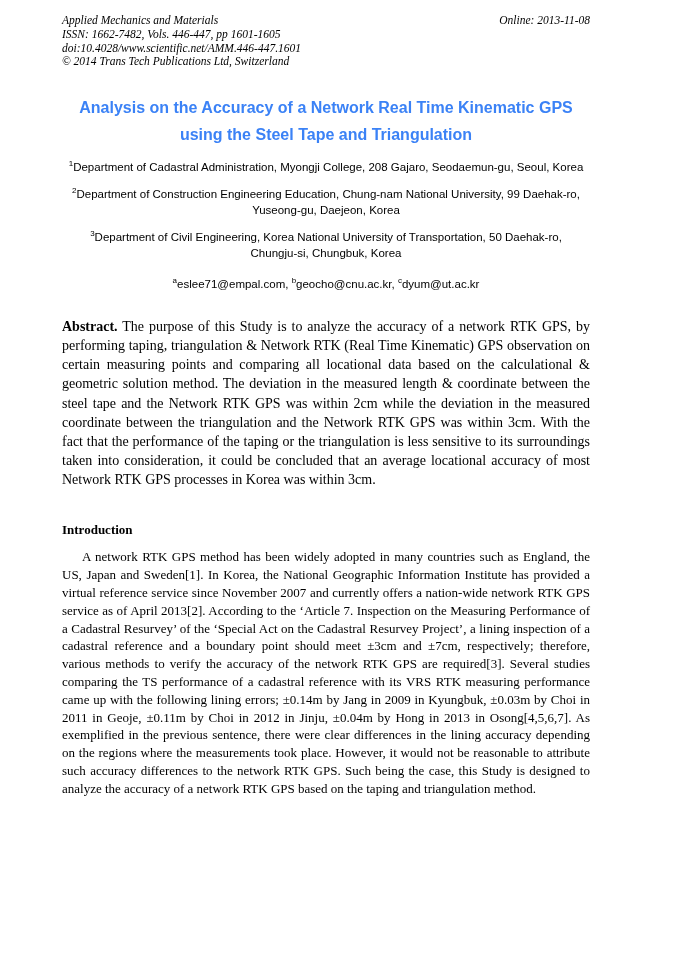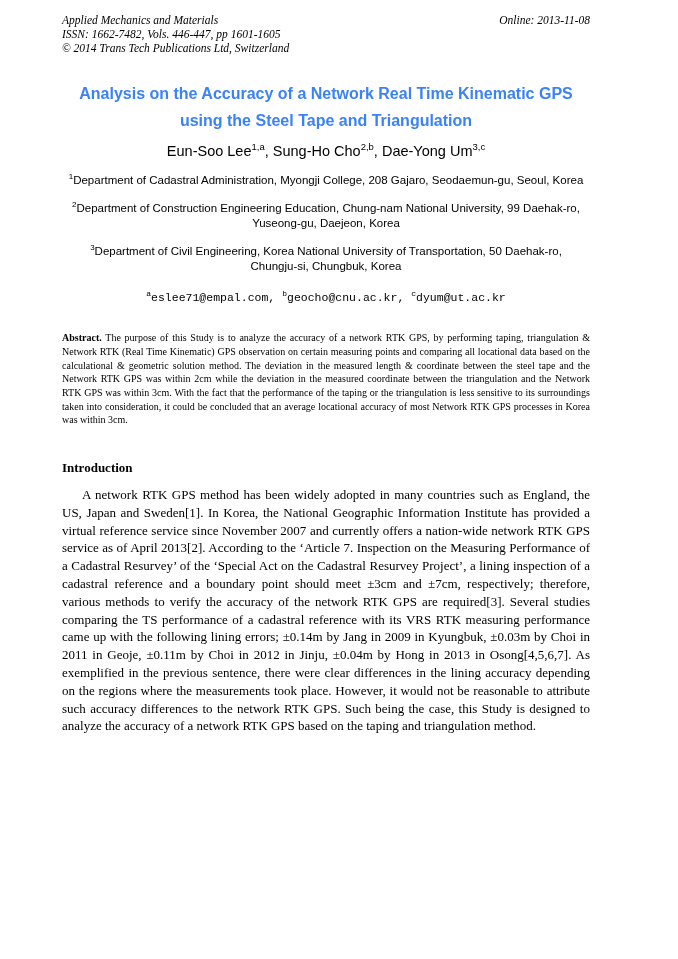--- a/index.html
+++ b/index.html
@@ -50,40 +50,40 @@
     text-align: center;
     font-family: "Liberation Sans", sans-serif;
     font-size: 11.5px;
     line-height: 1.35;
     padding: 0 6px;
   }
   .affil sup { font-size: 8px; }
   .emails {
     margin-top: 15px;
     text-align: center;
-    font-family: Liberation Mono, monospace;
+    font-family: Liberation Sans, sans-serif;
     font-size: 11.5px;
   }
   .emails sup { font-size: 8px; }
 
   
   .keywords {
     margin-top: 40px;
     font-family: "Liberation Sans", sans-serif;
     font-size: 12px;
     line-height: 1.4;
     text-align: justify;
   }
   .keywords b { font-weight: bold; }
 
   
   .abstract {
     margin-top: 27px;
     font-family: "Liberation Serif", serif;
-    font-size: 10px;
+    font-size: 14px;
     line-height: 1.37;
     text-align: justify;
   }
   .abstract b { font-weight: bold; }
 
   
   .section-heading {
     margin-top: 33px;
     font-family: "Liberation Serif", serif;
     font-size: 13px;
@@ -100,28 +100,28 @@
 </style>
 </head>
 <body>
 
 <div class="page">
 
   <div class="header-row">
     <div class="header-left">
       <div>Applied Mechanics and Materials</div>
       <div>ISSN: 1662-7482, Vols. 446-447, pp 1601-1605</div>
+      <div>doi:10.4028/www.scientific.net/AMM.446-447.1601</div>
       <div>© 2014 Trans Tech Publications Ltd, Switzerland</div>
     </div>
     <div class="header-right">Online: 2013-11-08</div>
   </div>
 
   <h1 class="title"><span>Analysis on the Accuracy of a Network Real Time Kinematic GPS</span><br><span>using the Steel Tape and Triangulation</span></h1>
 
-  <div class="authors"><span><span>Eun-Soo Lee</span><sup>1,a</sup><span>, </span></span><span><span>Sung-Ho Cho</span><sup>2,b</sup><span>, </span></span><span><span>Dae-Yong Um</span><sup>3,c</sup></span></div>
 
   <div class="affil"><sup>1</sup><span>Department of Cadastral Administration, Myongji College, 208 Gajaro, Seodaemun-gu, Seoul, Korea</span></div>
 
   <div class="affil"><sup>2</sup><span>Department of Construction Engineering Education, Chung-nam National University, 99 Daehak-ro, Yuseong-gu, Daejeon, Korea</span></div>
 
   <div class="affil"><sup>3</sup><span>Department of Civil Engineering, Korea National University of Transportation, 50 Daehak-ro, Chungju-si, Chungbuk, Korea</span></div>
 
   <div class="emails"><sup>a</sup><span>eslee71@empal.com, </span><sup>b</sup><span>geocho@cnu.ac.kr, </span><sup>c</sup><span>dyum@ut.ac.kr</span></div>
 
 

